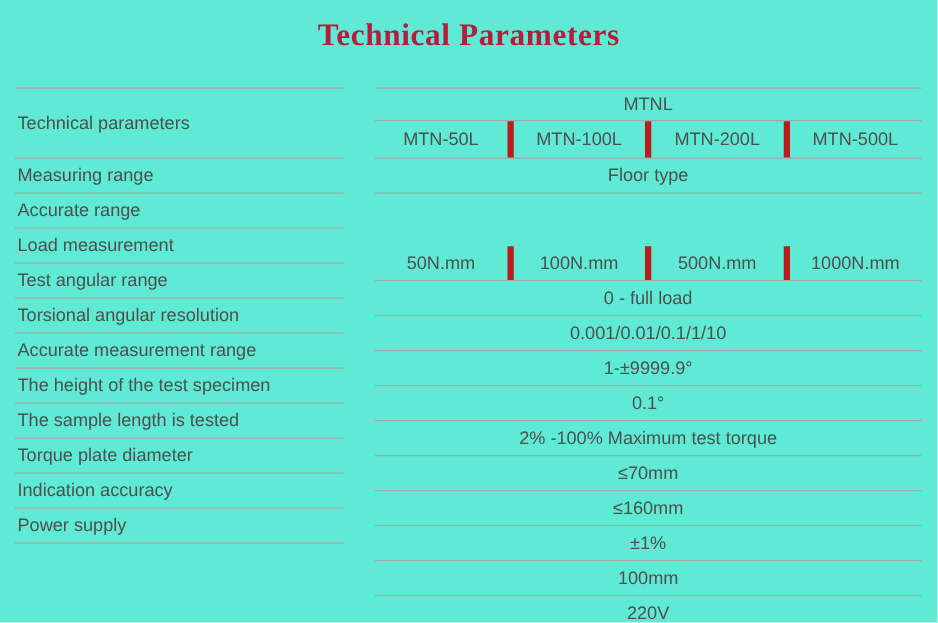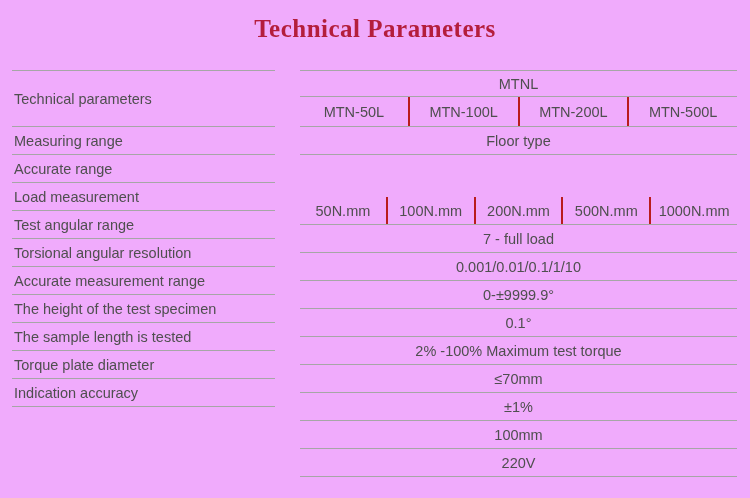--- a/index.html
+++ b/index.html
@@ -1,20 +1,20 @@
 <!DOCTYPE html>
 <html><head>
 <meta charset="utf-8">
 <style>
   html, body { margin: 0; padding: 0; background: #ffffff; }
   .page {
     position: relative;
     width: 750px;
     height: 498px;
-    background: #f0abfc;
+    background: #5eead4;
     font-family: "Liberation Sans", sans-serif;
     color: #4f4f4f;
     overflow: hidden;
   }
   .title {
     text-align: center;
     padding-top: 15px;
     font-family: "Liberation Serif", serif;
     font-weight: bold;
     font-size: 25px;
@@ -66,21 +66,21 @@
     border-bottom: 1px solid #a6a6a6;
   }
   .rrow.range { height: 28px; margin-top: 42px; }
   .mcell {
     box-sizing: border-box;
     flex: 1 1 0;
     display: flex;
     align-items: center;
     justify-content: center;
     font-size: 14.5px;
-    border-right: 2px solid #b91c1c;
+    border-right: 5px solid #b91c1c;
     white-space: nowrap;
   }
   .mcell:last-child { border-right: none; }
 </style>
 </head>
 <body>
 
 <div class="page">
 
   <div class="title">Technical Parameters</div>
@@ -92,47 +92,48 @@
       <div class="lcell">Measuring range</div>
       <div class="lcell">Accurate range</div>
       <div class="lcell">Load measurement</div>
       <div class="lcell">Test angular range</div>
       <div class="lcell">Torsional angular resolution</div>
       <div class="lcell">Accurate measurement range</div>
       <div class="lcell">The height of the test specimen</div>
       <div class="lcell">The sample length is tested</div>
       <div class="lcell">Torque plate diameter</div>
       <div class="lcell">Indication accuracy</div>
+      <div class="lcell">Power supply</div>
     </div>
 
     <div class="right-col">
       <div class="rcell series">MTNL</div>
 
       <div class="rrow">
         <div class="mcell">MTN-50L</div>
         <div class="mcell">MTN-100L</div>
         <div class="mcell">MTN-200L</div>
         <div class="mcell">MTN-500L</div>
       </div>
 
       <div class="rcell">Floor type</div>
 
       <div class="rrow range">
         <div class="mcell">50N.mm</div>
         <div class="mcell">100N.mm</div>
-        <div class="mcell">200N.mm</div>
         <div class="mcell">500N.mm</div>
         <div class="mcell">1000N.mm</div>
       </div>
 
-      <div class="rcell">7 - full load</div>
+      <div class="rcell">0 - full load</div>
       <div class="rcell">0.001/0.01/0.1/1/10</div>
-      <div class="rcell">0-±9999.9°</div>
+      <div class="rcell">1-±9999.9°</div>
       <div class="rcell">0.1°</div>
       <div class="rcell">2% -100% Maximum test torque</div>
       <div class="rcell">≤70mm</div>
+      <div class="rcell">≤160mm</div>
       <div class="rcell">±1%</div>
       <div class="rcell">100mm</div>
       <div class="rcell">220V</div>
     </div>
 
   </div>
 </div>
 
 </body></html>

